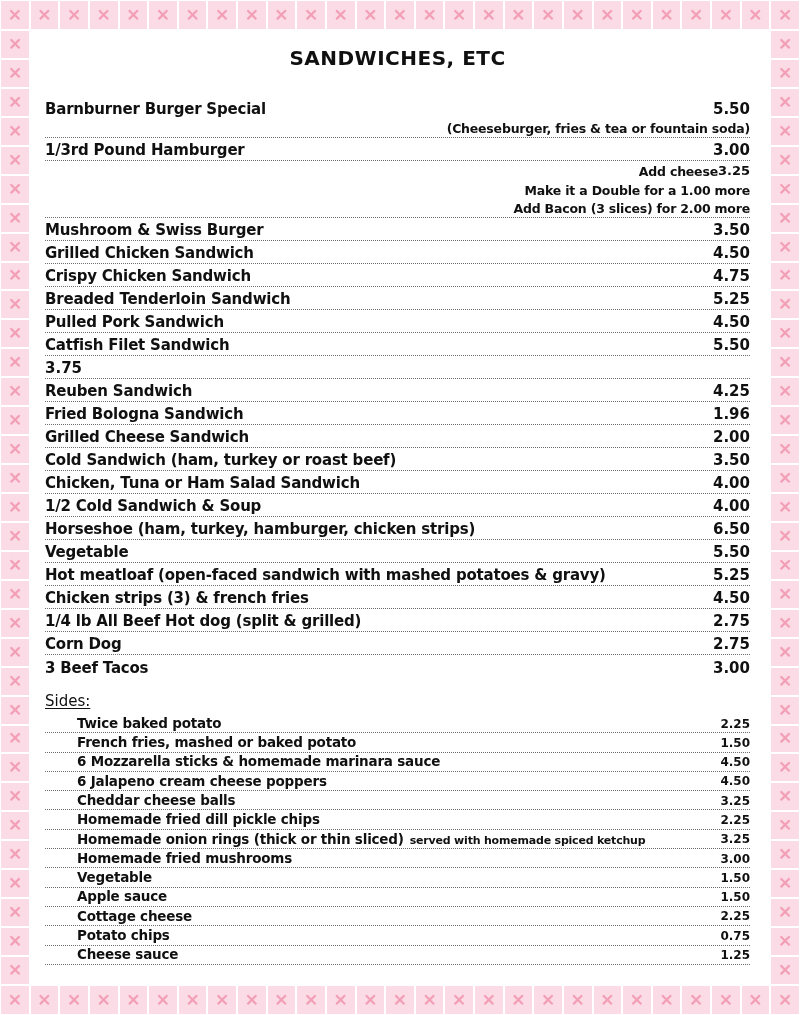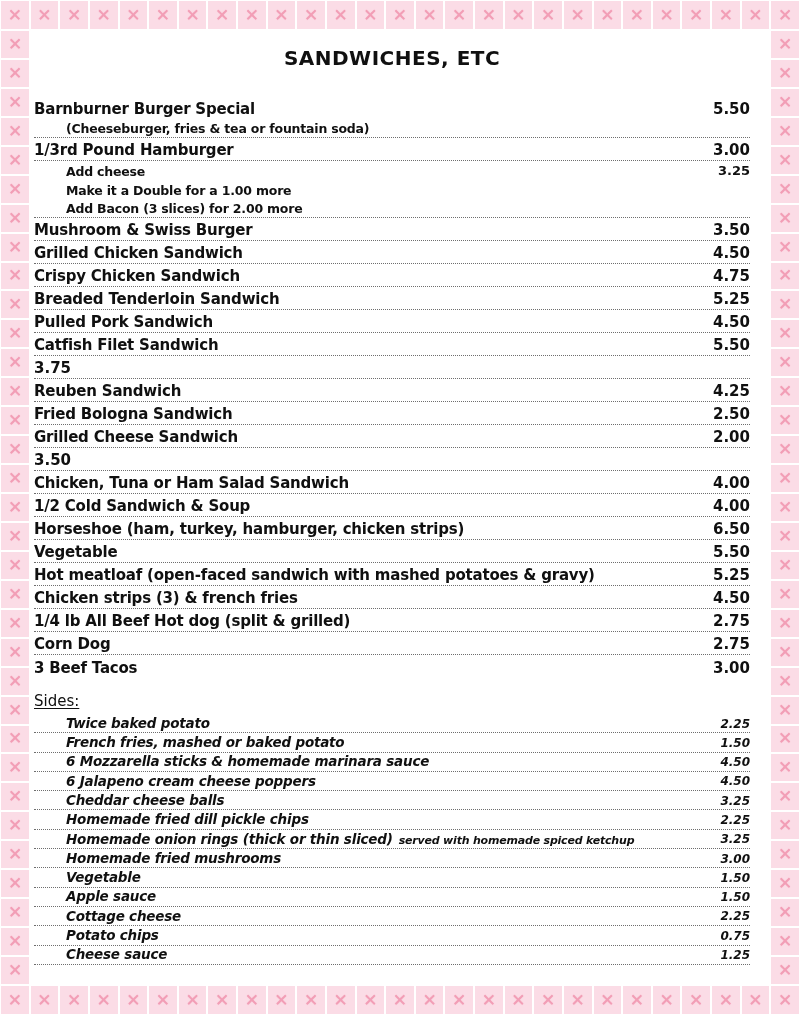--- a/index.html
+++ b/index.html
@@ -19,40 +19,40 @@
     background:var(--pink-bg);border:1px solid #fff;box-sizing:border-box;
     color:var(--pink);font-weight:700;font-size:17px;line-height:1;
     text-shadow:0 0 1px var(--pink);
   }
   .strip.top{left:0;top:0;width:800px;height:30px;flex-direction:row;}
   .strip.bottom{left:0;bottom:0;width:800px;height:30px;flex-direction:row;}
   .strip.left{left:0;top:30px;bottom:30px;width:30px;flex-direction:column;}
   .strip.right{right:0;top:30px;bottom:30px;width:30px;flex-direction:column;}
 
   .content{position:absolute;left:30px;right:30px;top:30px;bottom:30px;
-    padding:6px 20px 0 4px;box-sizing:border-box;}
+    padding:6px 20px 0 15px;box-sizing:border-box;}
 
   .title{margin:10px 0 26px 0;text-align:center;font-size:20px;font-weight:700;
     letter-spacing:0.5px;}
 
   .row{display:flex;justify-content:space-between;align-items:flex-end;
     min-height:23px;padding-bottom:1px;box-sizing:border-box;}
   .row.dotted{border-bottom:1px dotted var(--dot);}
   .item-left{display:flex;align-items:baseline;}
   .item-name{font-weight:700;font-size:15px;line-height:1.15;letter-spacing:-0.2px;}
   .item-note{font-weight:700;font-size:11px;margin-left:6px;letter-spacing:-0.2px;}
   .item-price{font-weight:700;font-size:15px;line-height:1.15;}
 
-  .row.sub{min-height:19px;}
+  .row.sub{min-height:19px;justify-content:flex-end;}
   .row.sub .item-name{font-size:12.5px;margin-left:32px;}
   .row.sub .item-price{font-size:13px;}
 
   .sides-heading{margin:14px 0 4px 0;font-size:15px;font-weight:400;
     text-decoration:underline;text-underline-offset:2px;}
-  .sides .row{min-height:19.3px;font-style:italic;}
+  .sides .row{min-height:19.3px;}
   .sides .item-name{font-size:13.5px;margin-left:32px;}
   .sides .item-price{font-size:12px;}
 </style>
 </head>
 <body>
 
 <div class="page">
   <div class="strip top" id="strip-top">
       <span class="tile">✕</span>
       <span class="tile">✕</span>
@@ -278,30 +278,34 @@
       <span class="item-name">Reuben Sandwich</span>
 
     </span>
     <span class="item-price">4.25</span>
   </div>
         <div class="row dotted">
     <span class="item-left">
       <span class="item-name">Fried Bologna Sandwich</span>
 
     </span>
-    <span class="item-price">2.50</span>
+    <span class="item-price">1.96</span>
   </div>
         <div class="row dotted">
     <span class="item-left">
       <span class="item-name">Grilled Cheese Sandwich</span>
 
     </span>
     <span class="item-price">2.00</span>
   </div>
         <div class="row dotted">
+    <span class="item-left">
+      <span class="item-name">Cold Sandwich (ham, turkey or roast beef)</span>
+
+    </span>
     <span class="item-price">3.50</span>
   </div>
         <div class="row dotted">
     <span class="item-left">
       <span class="item-name">Chicken, Tuna or Ham Salad Sandwich</span>
 
     </span>
     <span class="item-price">4.00</span>
   </div>
         <div class="row dotted">

